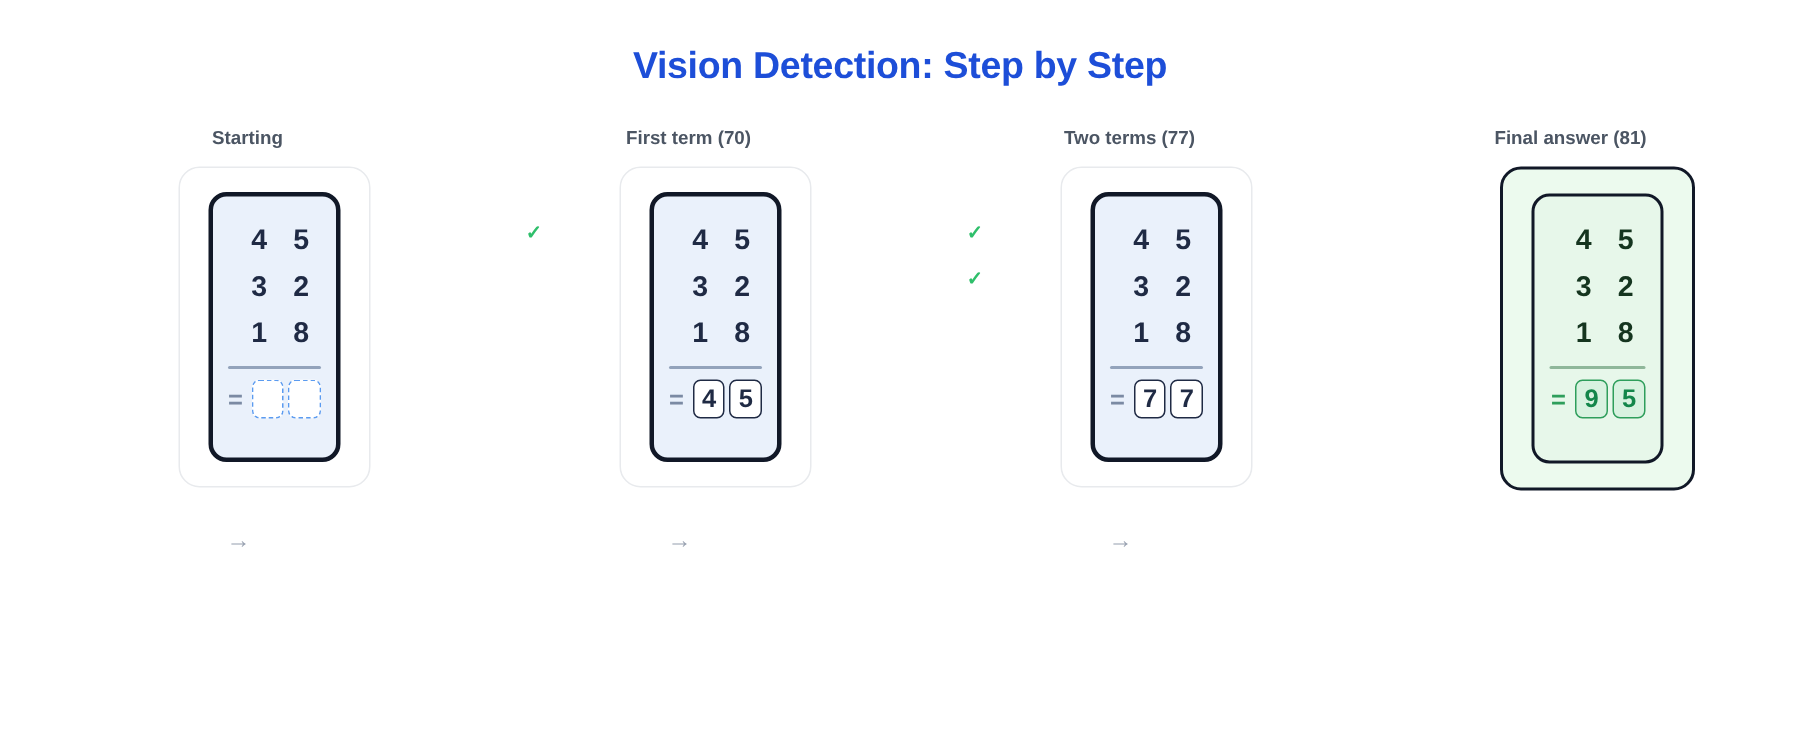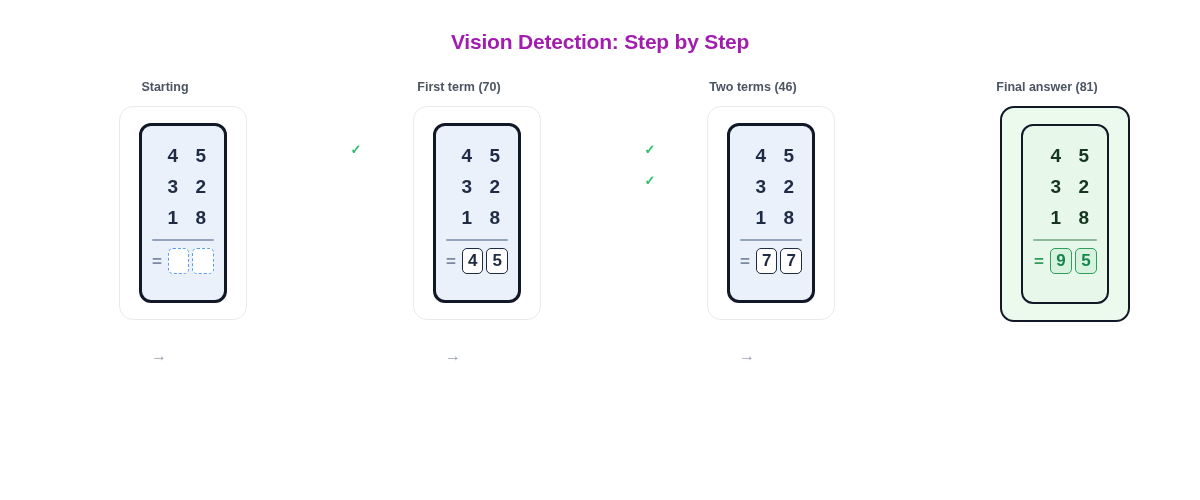--- a/index.html
+++ b/index.html
@@ -7,23 +7,23 @@
   body {
     width: 1200px;
     height: 500px;
     background: #ffffff;
     font-family: "Liberation Sans", sans-serif;
     overflow: hidden;
   }
 
   .page-title {
     text-align: center;
-    font-size: 21px;
-    font-weight: bold;
-    color: #a21caf;
+    font-size: 25px;
+    font-weight: bold;
+    color: #1d4ed8;
     letter-spacing: -0.2px;
     margin-top: 30px;
   }
 
   .steps-row {
     display: flex;
     justify-content: center;
     align-items: flex-start;
     margin-top: 26px;
   }
@@ -225,21 +225,21 @@
             <span class="slot filled">4</span>
             <span class="slot filled">5</span>
           </div>
         </div>
       </div>
     </div>
     <div class="arrow-row">→</div>
   </div>
 
   <div class="step-col">
-    <div class="step-label">Two terms (46)</div>
+    <div class="step-label">Two terms (77)</div>
     <div class="card-wrap">
       <div class="checks">
         <span class="check">✓</span>
         <span class="check">✓</span>
       </div>
       <div class="card">
         <div class="device">
           <div class="num-row">4 5</div>
           <div class="num-row">3 2</div>
           <div class="num-row">1 8</div>

